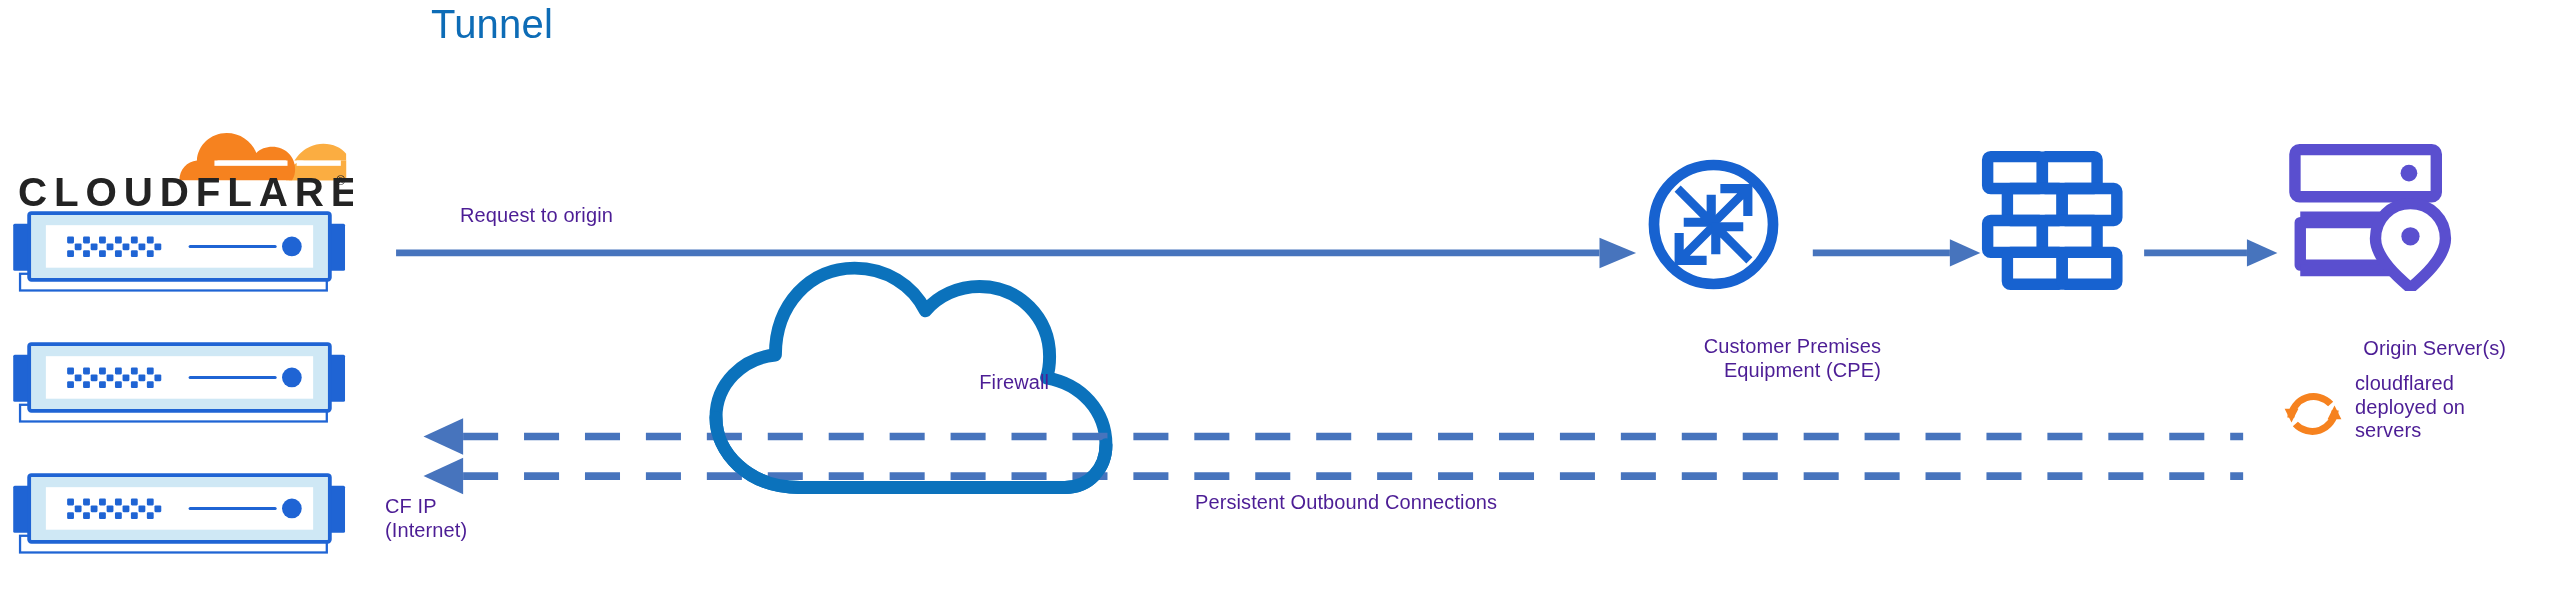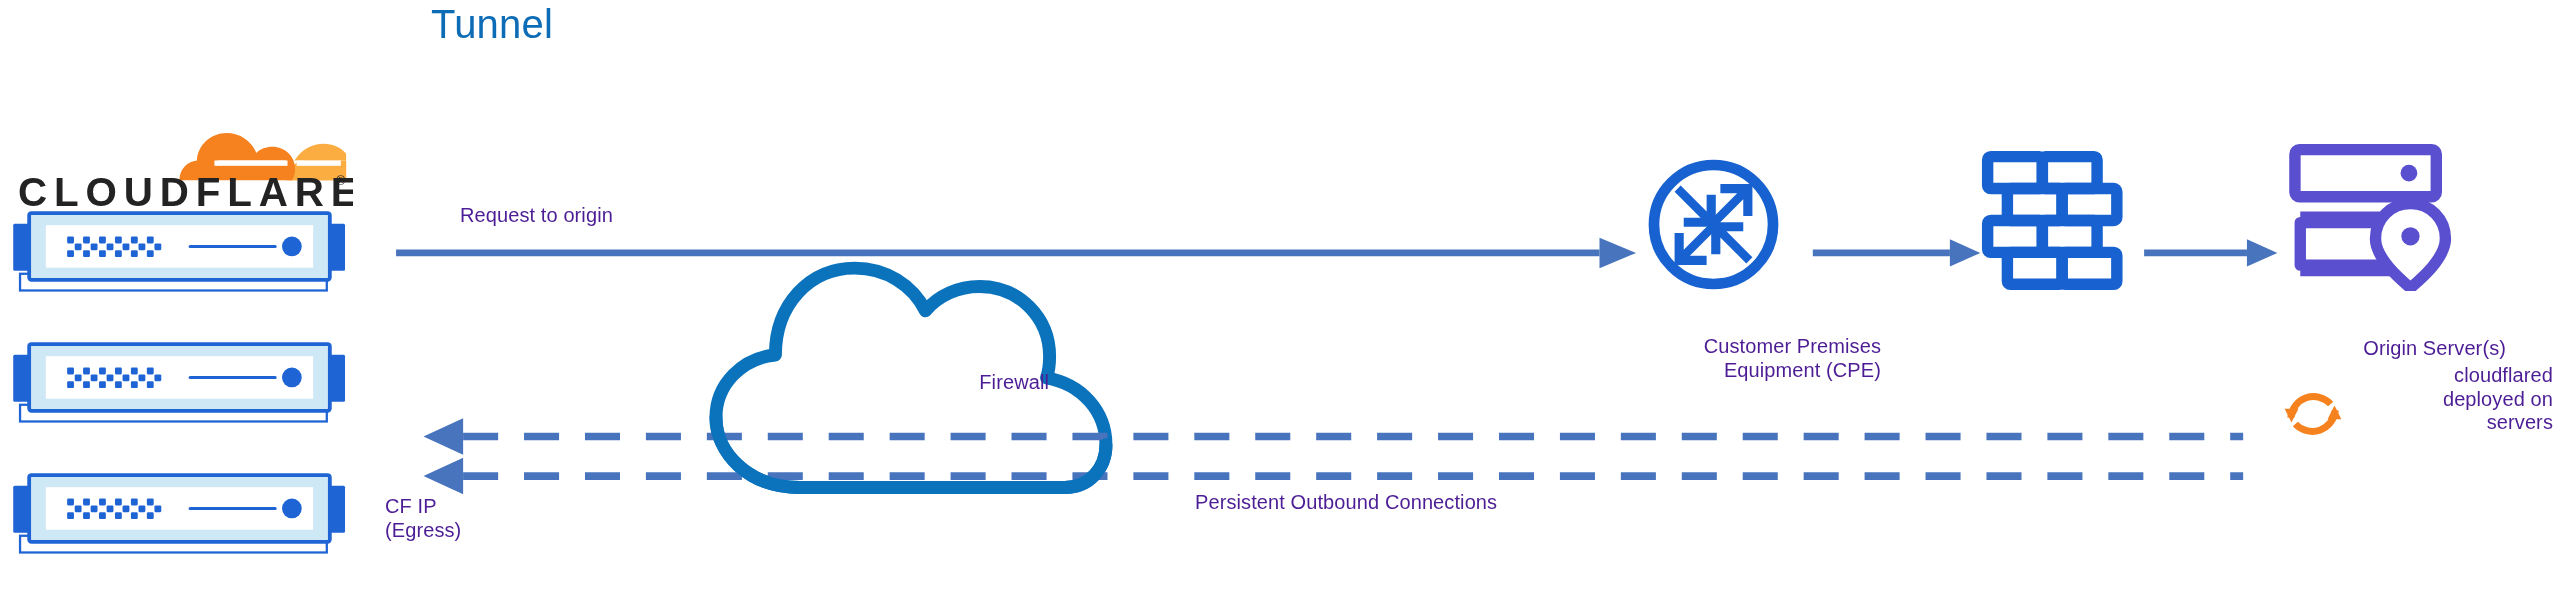--- a/index.html
+++ b/index.html
@@ -53,21 +53,21 @@
   #origin-icon svg{display:block;width:183px;height:152px;}
   #cfd-icon{left:2280px;top:381px;width:66px;height:66px;}
   #cfd-icon svg{display:block;width:66px;height:66px;}
 
   
   #lbl-request{left:460px;top:204px;}
   #lbl-internet{left:866px;top:371px;width:183px;}
   #lbl-cpe{left:1546px;top:335px;width:335px;}
   #lbl-firewall{left:1927px;top:335px;width:259px;}
   #lbl-origin{left:2247px;top:337px;width:259px;}
-  #lbl-cfd{left:2355px;top:364px;width:198px;text-align:right;}
+  #lbl-cfd{left:2355px;top:372px;width:198px;}
   #lbl-cfip{left:385px;top:495px;}
   #lbl-persist{left:1188px;top:491px;margin-left:7px;}
 </style>
 </head>
 <body>
 
 <div id="stage">
 
   <div class="abs" id="title">Tunnel</div>
 
@@ -306,18 +306,18 @@
 Equipment (CPE)</div>
 
 
   <div class="abs lbl center" id="lbl-origin">Origin Server(s)</div>
 
   <div class="abs lbl" id="lbl-cfd">cloudflared
 deployed on
 servers</div>
 
   <div class="abs lbl" id="lbl-cfip">CF IP
-(Egress)</div>
+(Internet)</div>
 
   <div class="abs lbl" id="lbl-persist">Persistent Outbound Connections</div>
 
 </div>
 
 
 </body></html>

